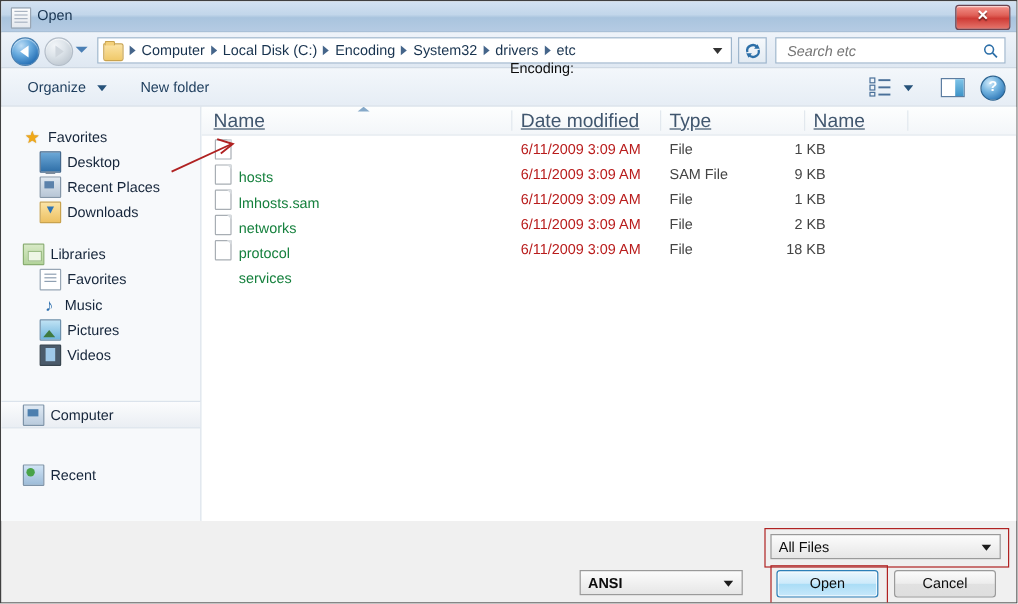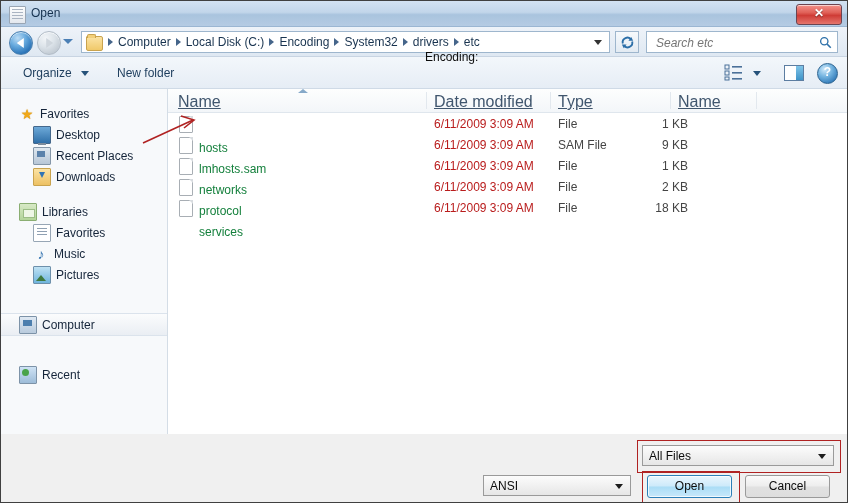--- a/index.html
+++ b/index.html
@@ -391,21 +391,21 @@
     width: 0; height: 0;
     border-left: 4px solid transparent;
     border-right: 4px solid transparent;
     border-top: 5px solid #1c1c1c;
   }
   .combo .cval {
     position: absolute; left: 6px; top: 3px;
     font-size: 12px; color: #0c0c0c;
   }
   #filename-combo { left: 198px; top: 16px; width: 432px; }
-  #encoding-combo { left: 482px; top: 474px; width: 148px; height: 21px; }
+  #encoding-combo { left: 482px; top: 474px; width: 136px; height: 21px; font-weight: bold; }
   #filetype-combo { left: 641px; top: 444px; width: 192px; }
 
   .btn {
     position: absolute;
     height: 23px; border-radius: 3px;
     border: 1px solid #9a9a9a;
     background: linear-gradient(to bottom,#fbfbfb,#ededed 48%,#e1e1e1 52%,#dedede);
     font-size: 12px; color: #0c0c0c;
     text-align: center; line-height: 21px;
     cursor: pointer;
@@ -538,20 +538,24 @@
             <span class="ico ico-doc"></span>
             <span class="nav-label">Favorites</span>
           </div>
           <div class="nav-row child">
             <span class="ico ico-music">♪</span>
             <span class="nav-label">Music</span>
           </div>
           <div class="nav-row child">
             <span class="ico ico-pic"></span>
             <span class="nav-label">Pictures</span>
+          </div>
+          <div class="nav-row child">
+            <span class="ico ico-video"></span>
+            <span class="nav-label">Videos</span>
           </div>
         </div>
       <div class="nav-gap"></div>
       <div class="nav-gap"></div>
 
       <div class="nav-row selected">
         <span class="ico ico-computer"></span>
         <span class="nav-label">Computer</span>
       </div>
 

